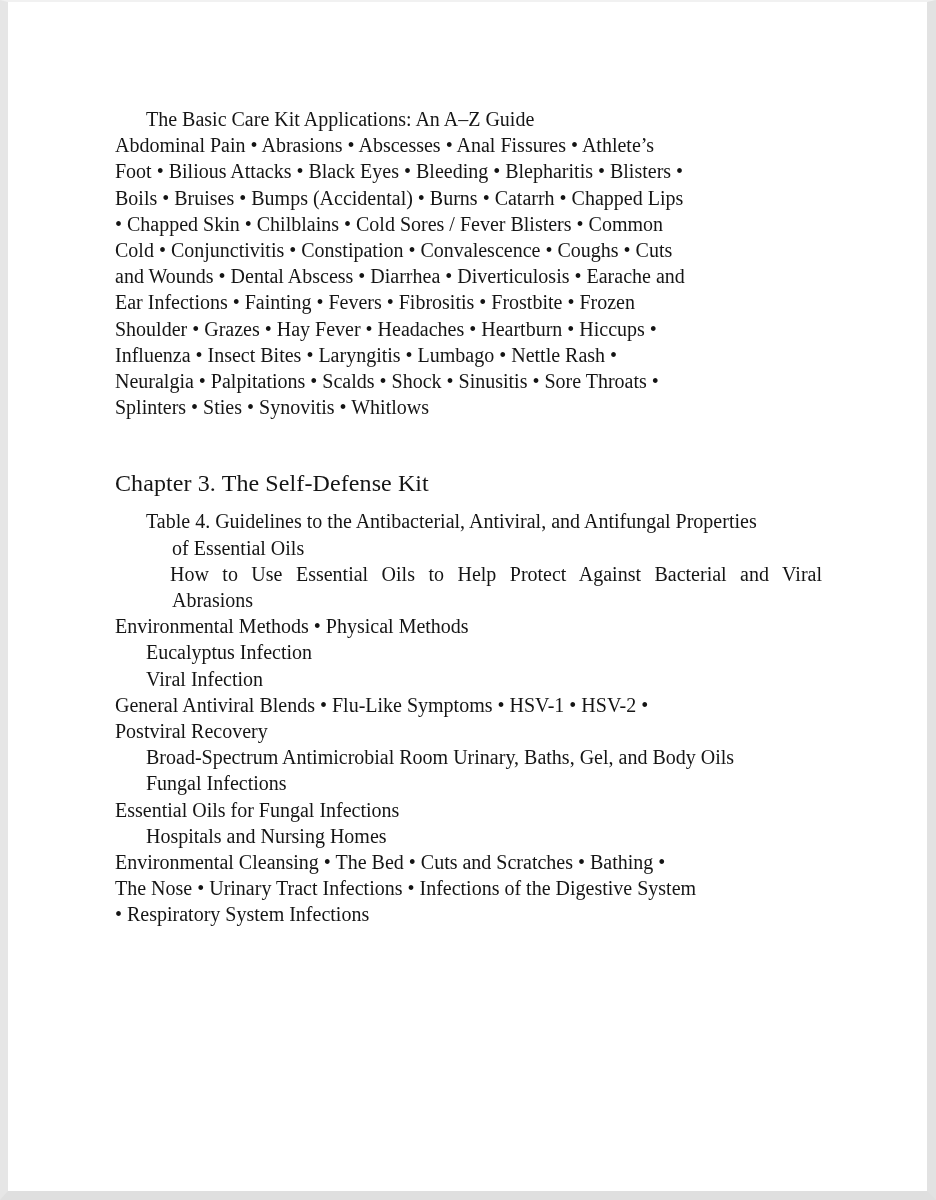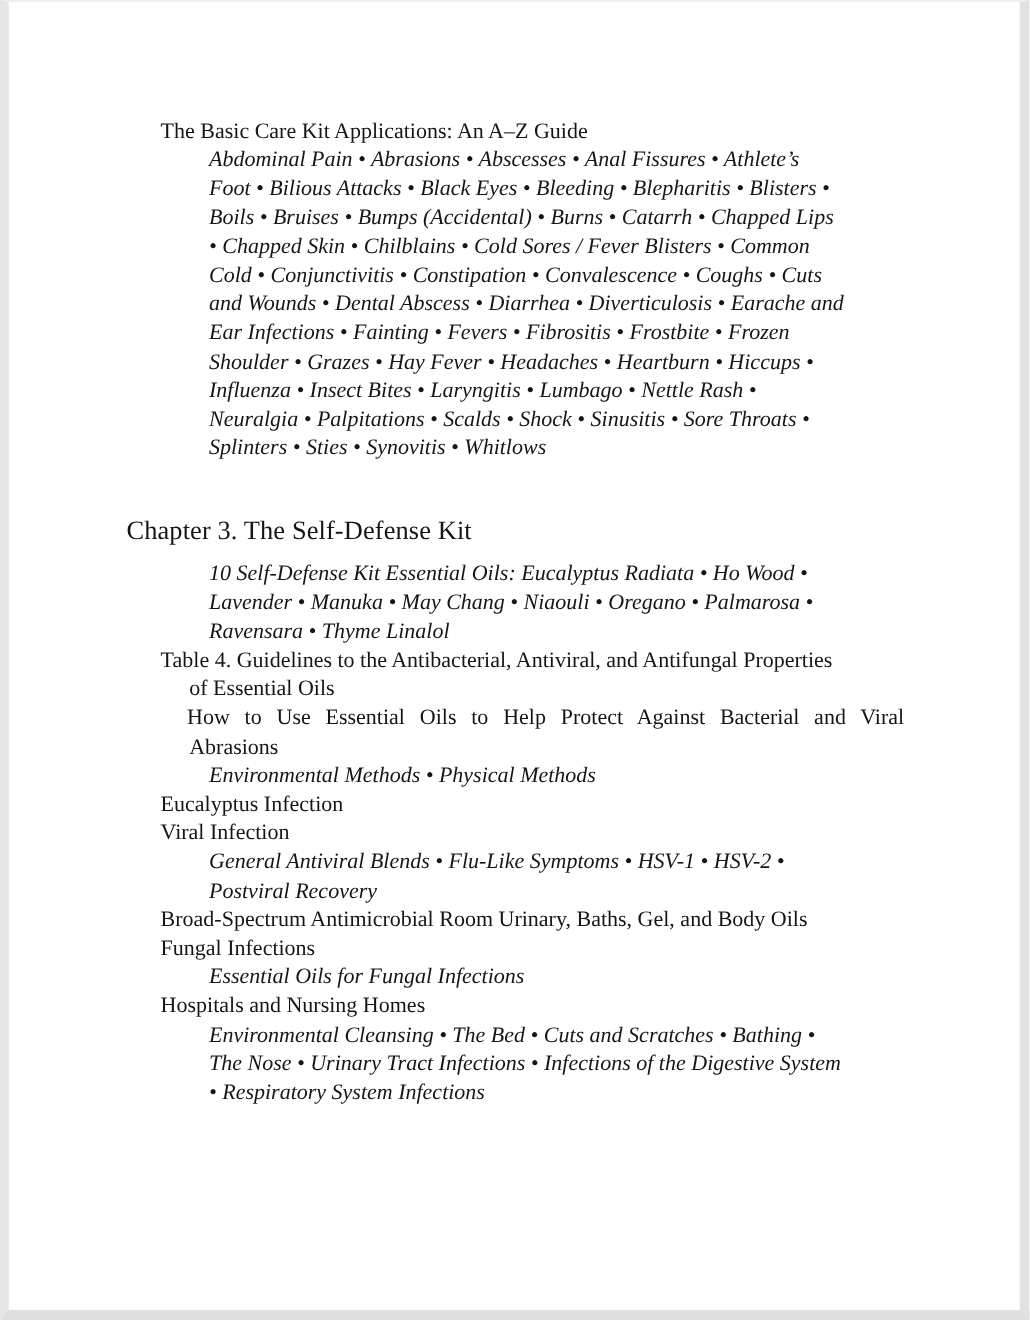--- a/index.html
+++ b/index.html
@@ -17,21 +17,21 @@
     color: #151515;
     overflow: hidden;
   }
   .content {
     box-sizing: border-box;
     padding: 104px 105px 0 107px;
     font-size: 20px;
     line-height: 26.2px;
   }
   .entry   { margin-left: 31px; }
-  .sub     { margin-left: 75px; font-style: italic; }
+  .sub     { }
   .pre     { white-space: pre-line; margin-right: -24px; }
   .hang    { padding-left: 26px; text-indent: -26px; }
   .jline   { text-align: justify; text-align-last: justify; margin-left: 24px; }
   .cont    { padding-left: 26px; }
   h2.chapter {
     font-size: 24px;
     line-height: 32px;
     font-weight: normal;
     margin: 47px 0 9px 0;
     letter-spacing: 0.1px;
@@ -54,23 +54,20 @@
 Ear Infections • Fainting • Fevers • Fibrositis • Frostbite • Frozen
 Shoulder • Grazes • Hay Fever • Headaches • Heartburn • Hiccups •
 Influenza • Insect Bites • Laryngitis • Lumbago • Nettle Rash •
 Neuralgia • Palpitations • Scalds • Shock • Sinusitis • Sore Throats •
 Splinters • Sties • Synovitis • Whitlows</div>
     </section>
 
     <h2 class="chapter">Chapter 3. The Self-Defense Kit</h2>
 
     <section>
-      <div class="sub pre">10 Self-Defense Kit Essential Oils: Eucalyptus Radiata • Ho Wood •
-Lavender • Manuka • May Chang • Niaouli • Oregano • Palmarosa •
-Ravensara • Thyme Linalol</div>
 
       <div class="entry hang pre">Table 4. Guidelines to the Antibacterial, Antiviral, and Antifungal Properties
 of Essential Oils</div>
 
       <div class="entry">
         <div class="jline">How to Use Essential Oils to Help Protect Against Bacterial and Viral</div>
         <div class="cont">Abrasions</div>
       </div>
       <div class="sub pre">Environmental Methods • Physical Methods</div>
 

